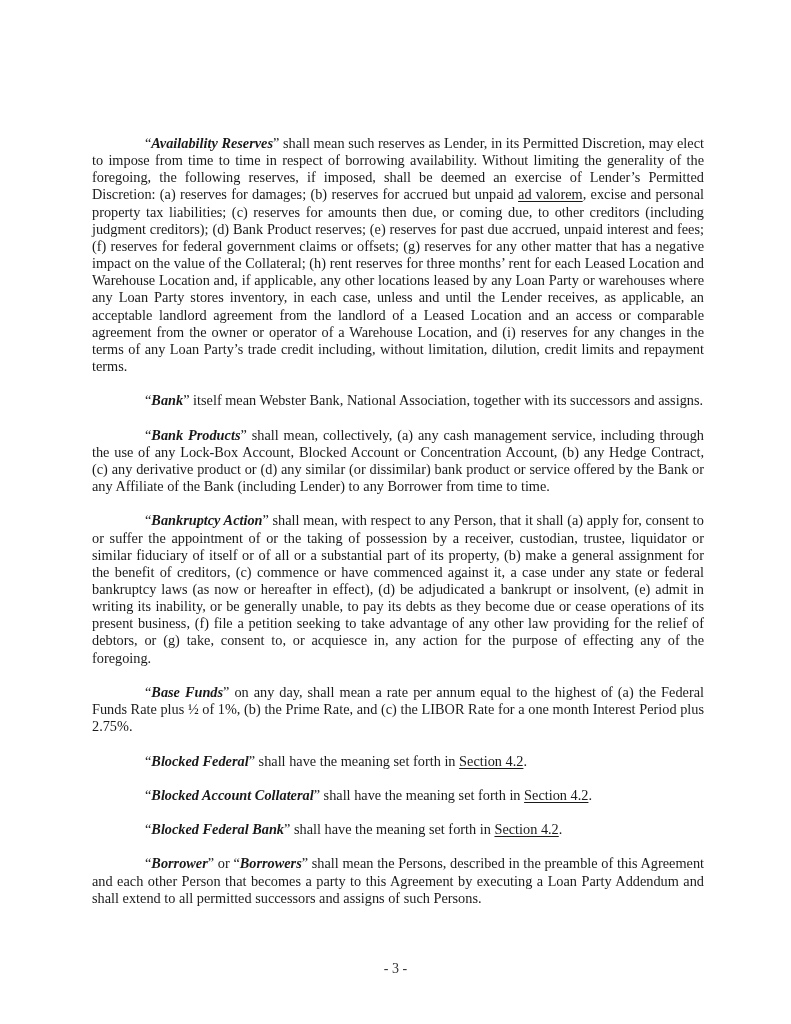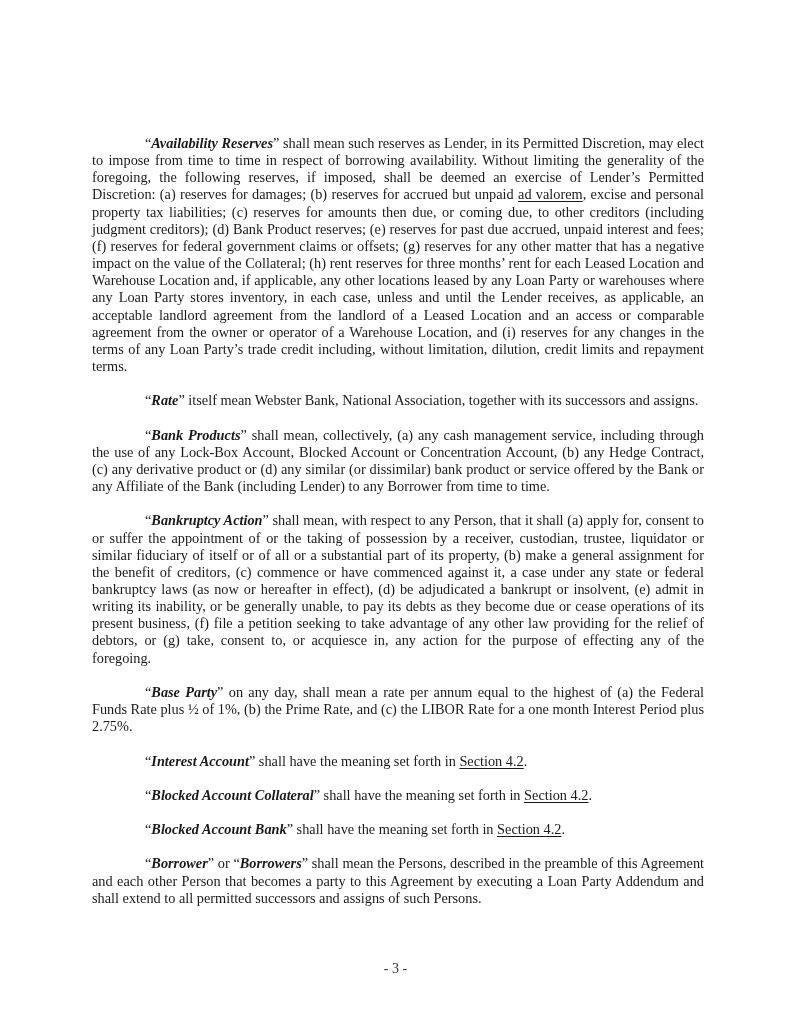--- a/index.html
+++ b/index.html
@@ -24,31 +24,31 @@
     text-align: center; font-size: 14px; color: #333;
   }
 </style>
 </head>
 <body>
 
 <div class="page">
 
   <p class="para"><span>“</span><span class="term">Availability Reserves</span><span>”</span><span> shall mean such reserves as Lender, in its Permitted Discretion, may elect to impose from time to time in respect of borrowing availability.  Without limiting the generality of the foregoing, the following reserves, if imposed, shall be deemed an exercise of Lender’s Permitted Discretion:  (a) reserves for damages; (b) reserves for accrued but unpaid </span><span class="u">ad valorem</span><span>, excise and personal property tax liabilities; (c) reserves for amounts then due, or coming due, to other creditors (including judgment creditors); (d) Bank Product reserves; (e) reserves for past due accrued, unpaid interest and fees; (f) reserves for federal government claims or offsets; (g) reserves for any other matter that has a negative impact on the value of the Collateral; (h) rent reserves for three months’ rent for each Leased Location and Warehouse Location and, if applicable, any other locations leased by any Loan Party or warehouses where any Loan Party stores inventory, in each case, unless and until the Lender receives, as applicable, an acceptable landlord agreement from the landlord of a Leased Location and an access or comparable agreement from the owner or operator of a Warehouse Location, and (i) reserves for any changes in the terms of any Loan Party’s trade credit including, without limitation, dilution, credit limits and repayment terms.</span></p>
 
-  <p class="para"><span>“</span><span class="term">Rate</span><span>”</span><span> itself mean Webster Bank, National Association, together with its successors and assigns.</span></p>
+  <p class="para"><span>“</span><span class="term">Bank</span><span>”</span><span> itself mean Webster Bank, National Association, together with its successors and assigns.</span></p>
 
   <p class="para"><span>“</span><span class="term">Bank Products</span><span>”</span><span> shall mean, collectively, (a) any cash management service, including through the use of any Lock-Box Account, Blocked Account or Concentration Account, (b) any Hedge Contract, (c) any derivative product or (d) any similar (or dissimilar) bank product or service offered by the Bank or any Affiliate of the Bank (including Lender) to any Borrower from time to time.</span></p>
 
   <p class="para"><span>“</span><span class="term">Bankruptcy Action</span><span>”</span><span> shall mean, with respect to any Person, that it shall (a) apply for, consent to or suffer the appointment of or the taking of possession by a receiver, custodian, trustee, liquidator or similar fiduciary of itself or of all or a substantial part of its property, (b) make a general assignment for the benefit of creditors, (c) commence or have commenced against it, a case under any state or federal bankruptcy laws (as now or hereafter in effect), (d) be adjudicated a bankrupt or insolvent, (e) admit in writing its inability, or be generally unable, to pay its debts as they become due or cease operations of its present business, (f) file a petition seeking to take advantage of any other law providing for the relief of debtors, or (g) take, consent to, or acquiesce in, any action for the purpose of effecting any of the foregoing.</span></p>
 
-  <p class="para"><span>“</span><span class="term">Base Party</span><span>”</span><span> on any day, shall mean a rate per annum equal to the highest of (a) the Federal Funds Rate plus ½ of 1%, (b) the Prime Rate, and (c) the LIBOR Rate for a one month Interest Period plus 2.75%.</span></p>
+  <p class="para"><span>“</span><span class="term">Base Funds</span><span>”</span><span> on any day, shall mean a rate per annum equal to the highest of (a) the Federal Funds Rate plus ½ of 1%, (b) the Prime Rate, and (c) the LIBOR Rate for a one month Interest Period plus 2.75%.</span></p>
 
-  <p class="para"><span>“</span><span class="term">Interest Account</span><span>”</span><span> shall have the meaning set forth in </span><span class="u">Section 4.2</span><span>.</span></p>
+  <p class="para"><span>“</span><span class="term">Blocked Federal</span><span>”</span><span> shall have the meaning set forth in </span><span class="u">Section 4.2</span><span>.</span></p>
 
   <p class="para"><span>“</span><span class="term">Blocked Account Collateral</span><span>”</span><span> shall have the meaning set forth in </span><span class="u">Section 4.2</span><span>.</span></p>
 
-  <p class="para"><span>“</span><span class="term">Blocked Account Bank</span><span>”</span><span> shall have the meaning set forth in </span><span class="u">Section 4.2</span><span>.</span></p>
+  <p class="para"><span>“</span><span class="term">Blocked Federal Bank</span><span>”</span><span> shall have the meaning set forth in </span><span class="u">Section 4.2</span><span>.</span></p>
 
   <p class="para"><span>“</span><span class="term">Borrower</span><span>”</span><span> or </span><span>“</span><span class="term">Borrowers</span><span>”</span><span> shall mean the Persons, described in the preamble of this Agreement and each other Person that becomes a party to this Agreement by executing a Loan Party Addendum and shall extend to all permitted successors and assigns of such Persons.</span></p>
 
 </div>
 
 <div class="pagenum">- 3 -</div>
 
 </body></html>

